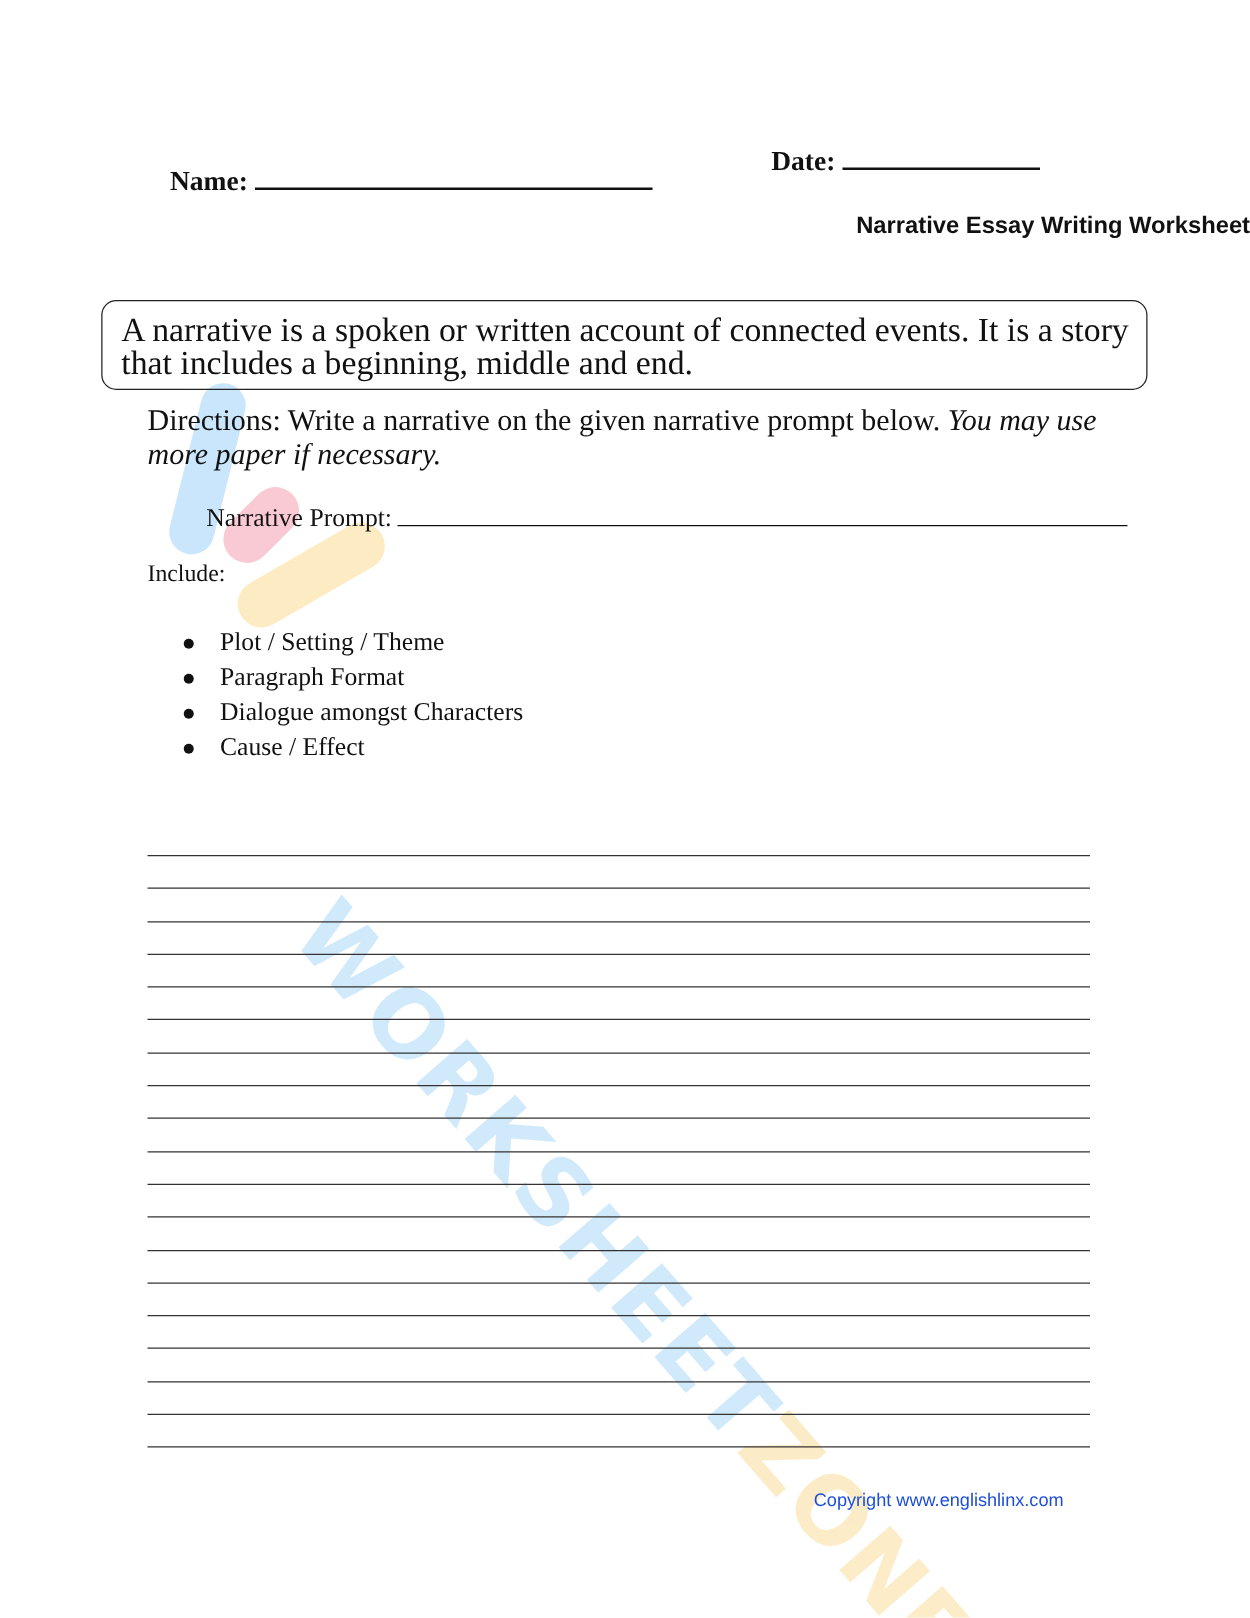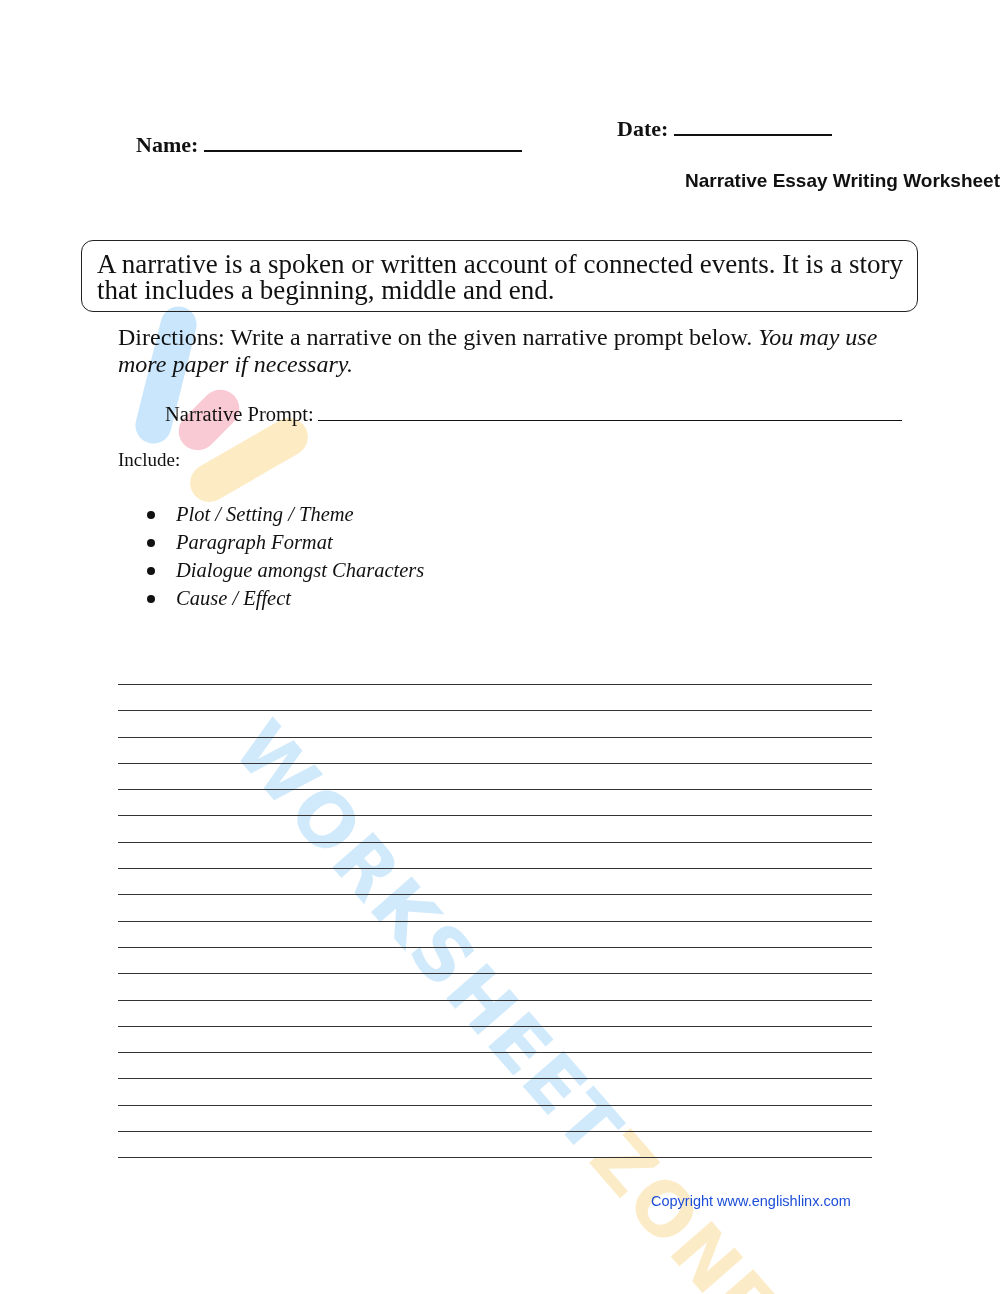--- a/index.html
+++ b/index.html
@@ -20,21 +20,21 @@
   .title { position: absolute; top: 170px; left: 0; width: 1000px; text-align: right; font-family: "Liberation Sans", sans-serif; font-weight: bold; font-size: 19px; }
 
   .def-box { position: absolute; left: 81px; top: 240px; width: 806px; height: 56px; border: 1.5px solid #222; border-radius: 12px; padding: 10px 14px 4px 15px; font-size: 27px; line-height: 26px; }
 
   .directions { position: absolute; left: 118px; top: 324px; width: 760px; font-size: 24px; line-height: 27px; }
   .directions em { font-style: italic; }
   .prompt { position: absolute; left: 118px; top: 400px; width: 760px; font-size: 20.5px; margin-left: 47px; }
   .prompt .blank { width: 584px; height: 20px; border-bottom-width: 1.5px; margin-left: 4px; }
   .include { position: absolute; left: 118px; top: 449px; font-size: 19px; }
 
-  .bullets { position: absolute; left: 147px; top: 500px; margin: 0; padding: 0; list-style: none; font-size: 20.5px; line-height: 28px; font-style: italic; }
+  .bullets { position: absolute; left: 147px; top: 500px; margin: 0; padding: 0; list-style: none; font-size: 20.5px; line-height: 28px; }
   .bullets li { position: relative; padding-left: 29px; }
   .bullets li .dot { position: absolute; left: 0; top: 11px; width: 8px; height: 8px; border-radius: 50%; background: #111; }
 
   .writing-lines { position: absolute; left: 118px; top: 684px; width: 754px; }
   .wline { height: 26.3px; box-sizing: border-box; border-top: 1.6px solid #333; }
 
   .copyright { position: absolute; left: 651px; top: 1193px; font-family: "Liberation Sans", sans-serif; font-size: 14.5px; color: #1d4ed8; }
 </style>
 </head>
 <body>

